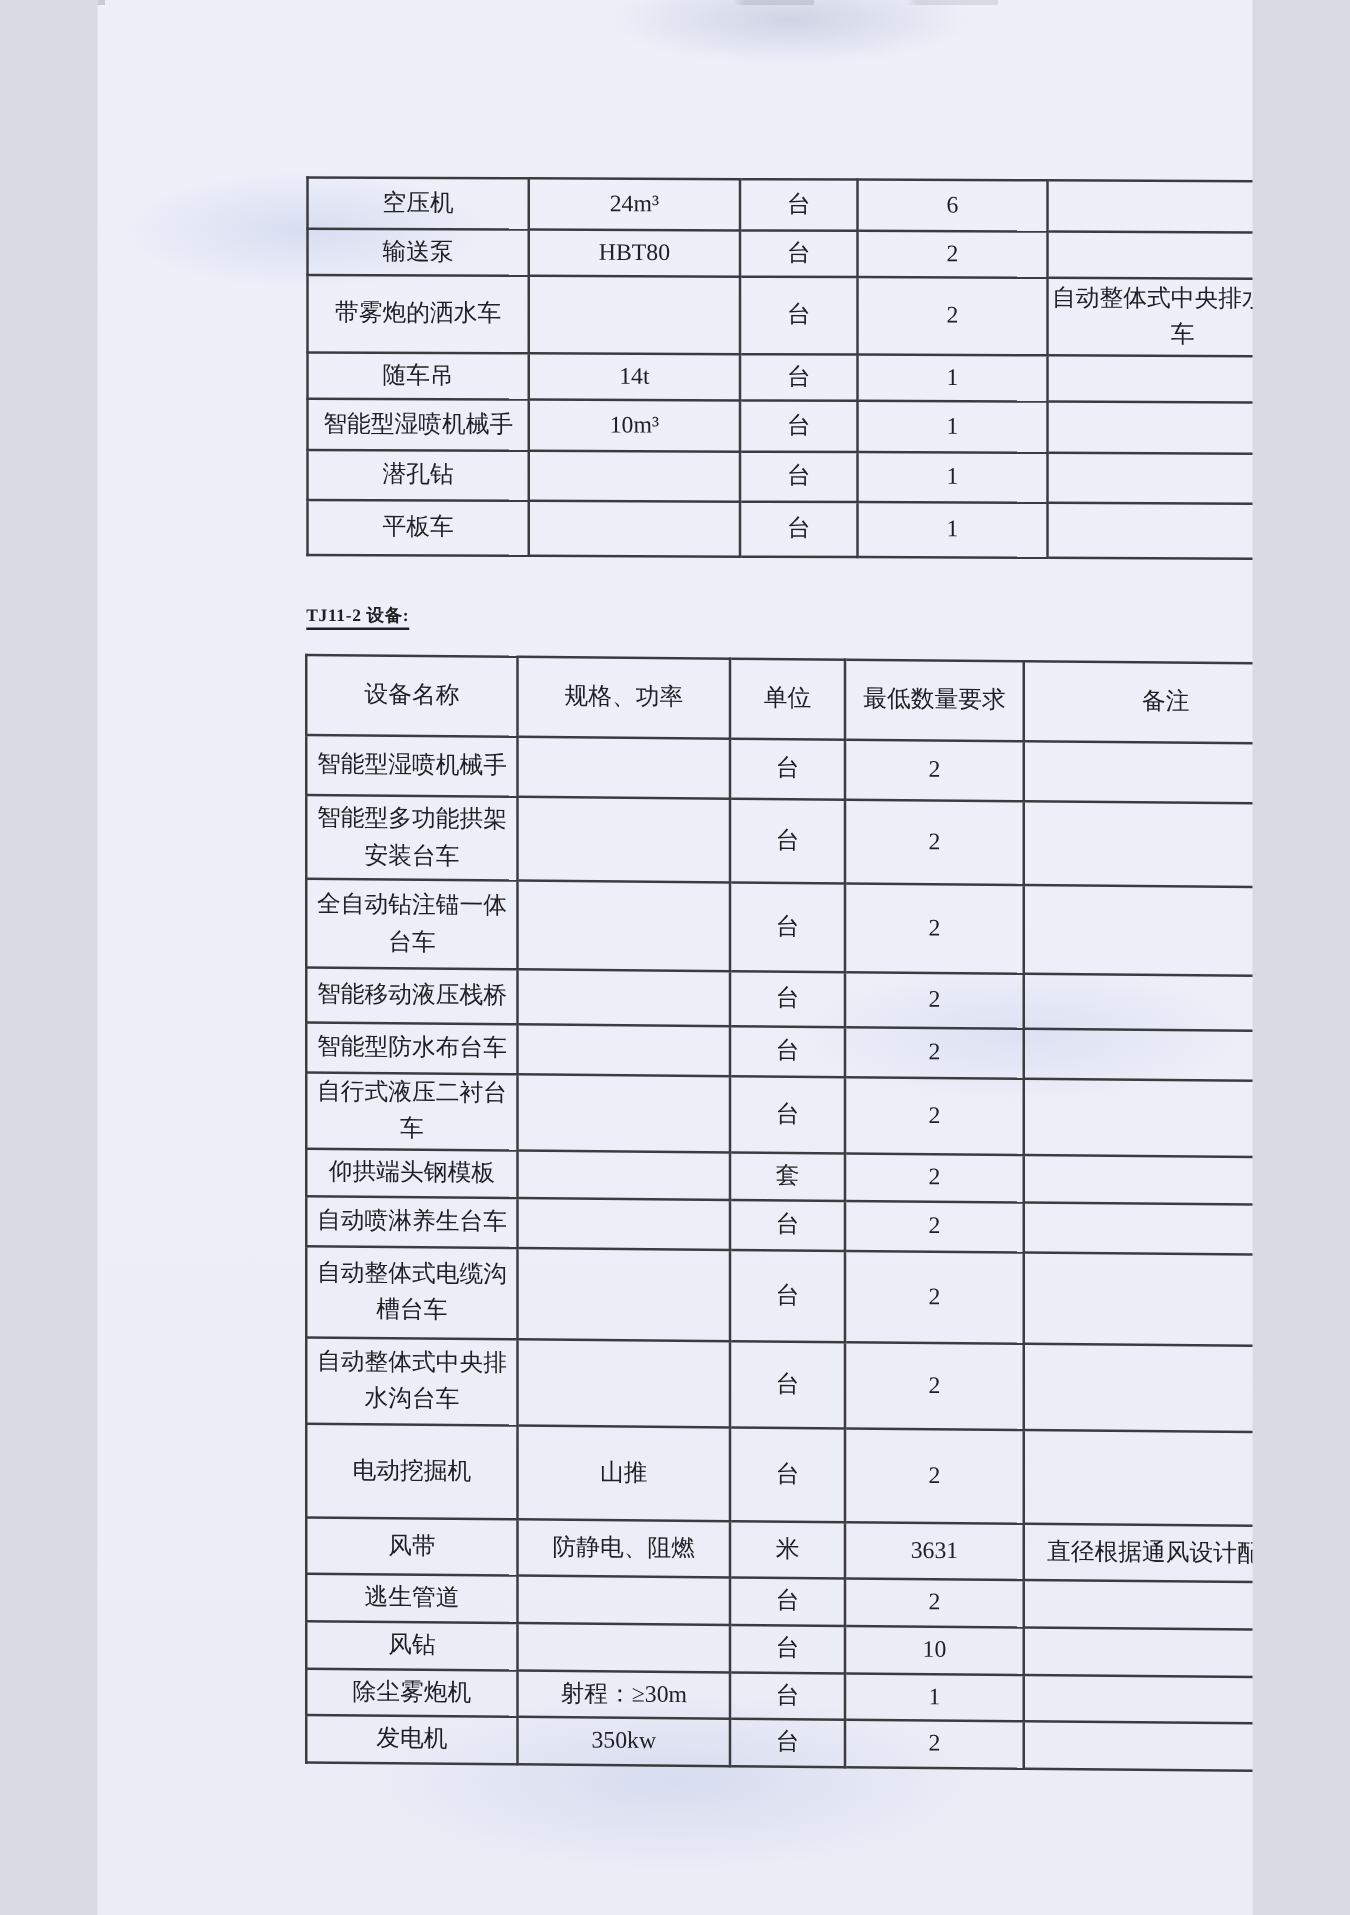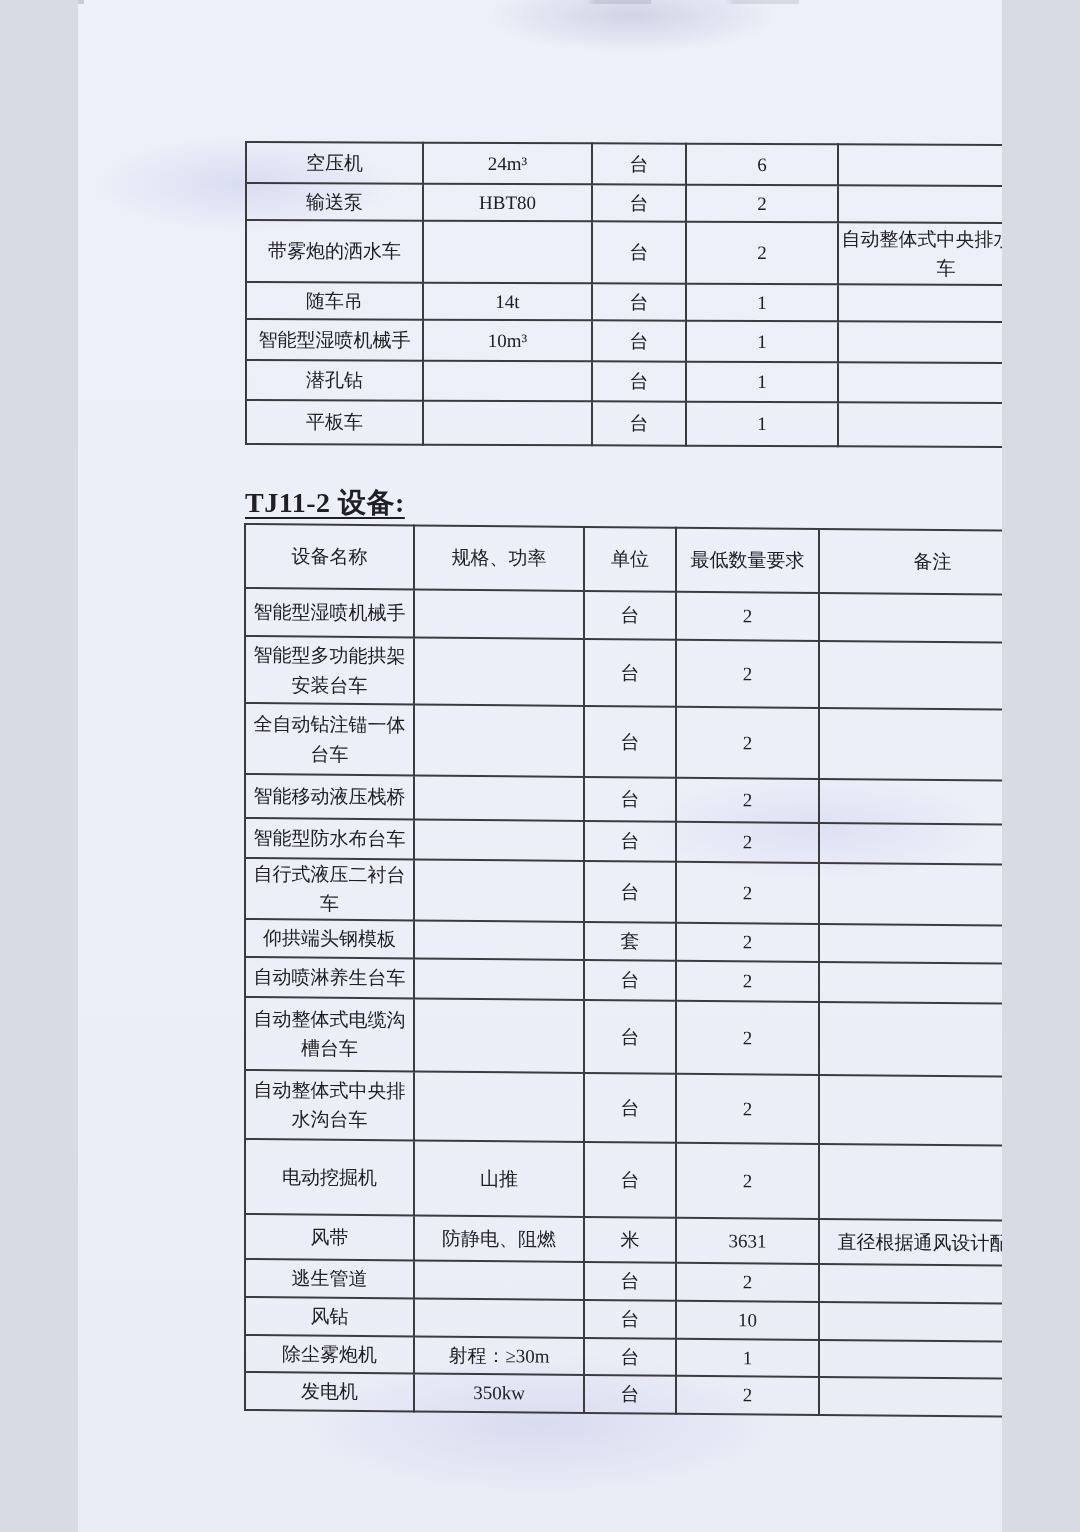--- a/index.html
+++ b/index.html
@@ -46,21 +46,21 @@
     line-height:1.55;
     padding:0 1px;
     overflow:hidden;
     word-break:break-all;
   }
   #table1{left:167px;top:141px;width:808px;transform:skewY(0.22deg);}
   #table2{left:166px;top:523px;width:801px;transform:skewY(0.5deg);}
   .heading{
     position:absolute;
     left:167px;top:484px;
-    font-size:28px;
+    font-size:14px;
     font-weight:bold;
     text-decoration:underline;
     text-underline-offset:5px;
     text-decoration-thickness:2px;
     letter-spacing:.5px;
   }
 </style>
 </head>
 <body>
 

